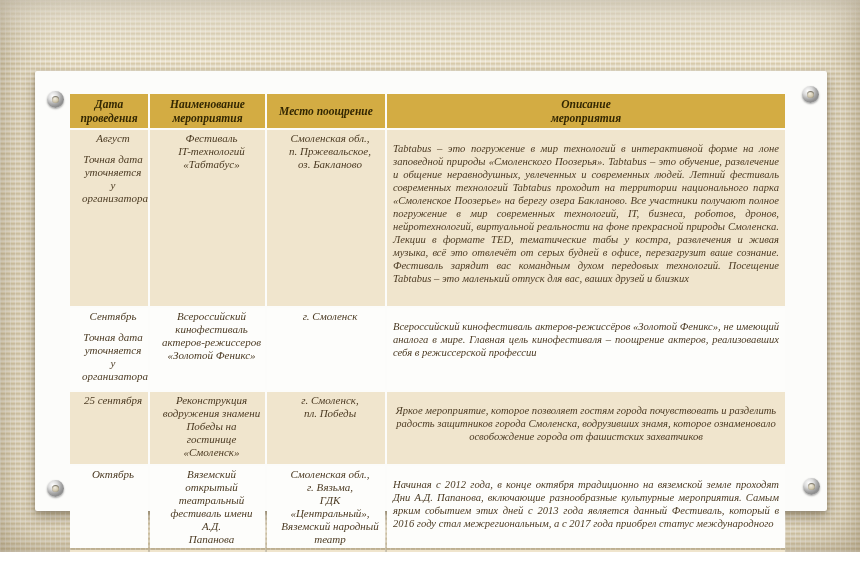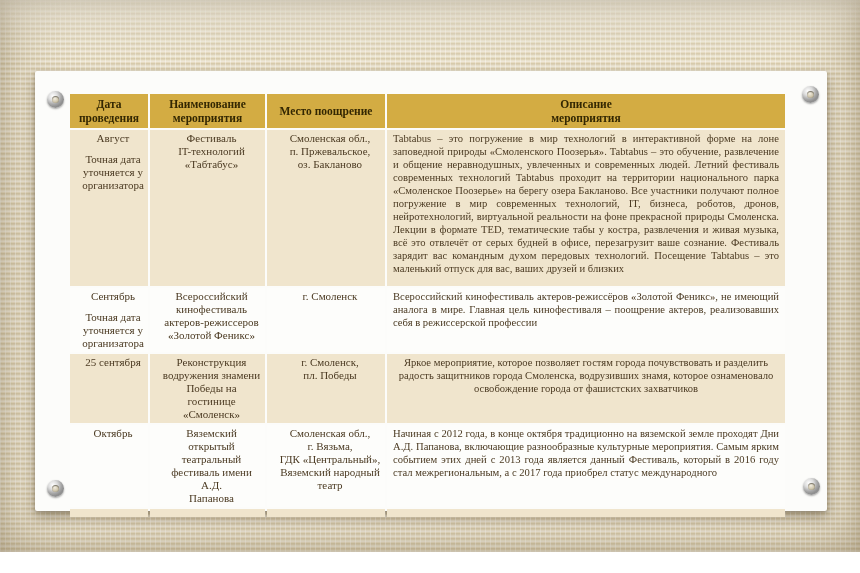--- a/index.html
+++ b/index.html
@@ -2,21 +2,21 @@
 <html lang="ru" style="--header-bg: #D3AC43; --header-text: #332702; --row-beige: #F0E5CD; --row-white: #FDFDFB; --text: #4B3A22;"><head>
 <meta charset="utf-8">
 <style>
   html,body{margin:0;padding:0;}
   body{font-family:"Liberation Serif","DejaVu Serif",serif;}
 
   .stage{position:relative;width:860px;height:552px;overflow:hidden;
     background:
       repeating-linear-gradient(90deg, rgba(255,255,255,0.38) 0 1px, rgba(255,255,255,0) 1px 5px),
       repeating-linear-gradient(0deg, rgba(255,255,255,0.35) 0 1px, rgba(196,180,142,0.40) 3px 4px, rgba(255,255,255,0) 4px 5px),
-      #e9dfc6;}
+      #e9dfc6; font-style: italic;}
   .stage::before{content:"";position:absolute;inset:0;z-index:1;pointer-events:none;
     background:linear-gradient(180deg, rgba(255,252,242,0.75) 0px, rgba(255,252,242,0.25) 30px, rgba(255,252,242,0) 60px);}
   .stage::after{content:"";position:absolute;inset:0;z-index:1;pointer-events:none;
     box-shadow:inset 0 0 70px rgba(92,74,40,0.38), inset 0 0 18px rgba(92,74,40,0.18);}
 
   .card{position:absolute;left:35px;top:71px;width:792px;height:440px;z-index:2;
     background:#fcfcfa;border-radius:2px;
     box-shadow:0 6px 14px rgba(60,45,20,0.40), 0 1px 3px rgba(60,45,20,0.30);}
 
   .grommet{position:absolute;width:17px;height:17px;border-radius:50%;
@@ -33,21 +33,21 @@
   col.c1{width:78px;} col.c2{width:115px;} col.c3{width:118px;} col.c4{width:398px;}
 
   th{background:var(--header-bg,#D3AC43);color:var(--header-text,#332702);
     font-weight:bold;font-size:11.5px;line-height:14px;text-align:center;vertical-align:middle;
     height:30px;padding:2px 3px;white-space:pre-line;}
 
   td{vertical-align:top;color:var(--text,#4B3A22);font-size:11px;line-height:13px;padding:2px 4px;}
   tr.r-beige td{background:var(--row-beige,#F0E5CD);}
   tr.r-white td{background:var(--row-white,#FDFDFB);}
   td.c-center{text-align:center;padding-left:12px;}
-  td.c-desc{text-align:justify;font-size:10.6px;line-height:13px;padding:2px 6px;}
+  td.c-desc{text-align:justify;font-size:10.6px;line-height:13px;padding:12px 6px;}
   .ml{white-space:pre-line;}
   .note{margin-top:8px;}
 
   tr.h-r1 td{height:152px;} tr.h-r2 td{height:58px;} tr.h-r3 td{height:48px;text-align:center;}
   tr.h-r4 td{height:56px;} tr.h-strip td{height:8px;padding:0;}
 </style>
 </head>
 <body>
 
 <div class="stage">

